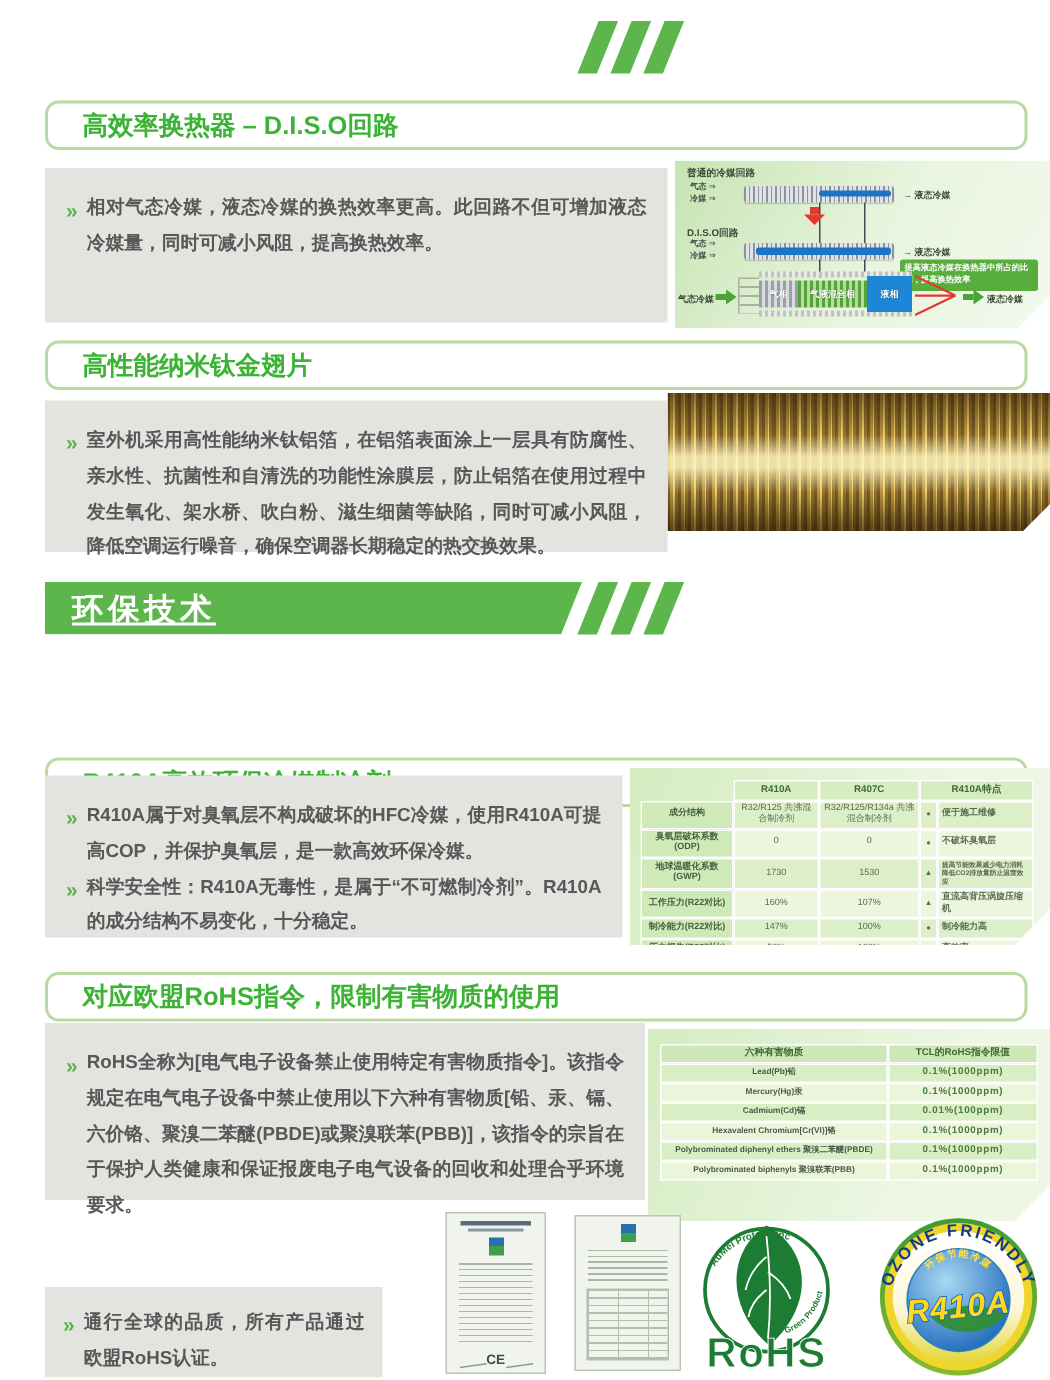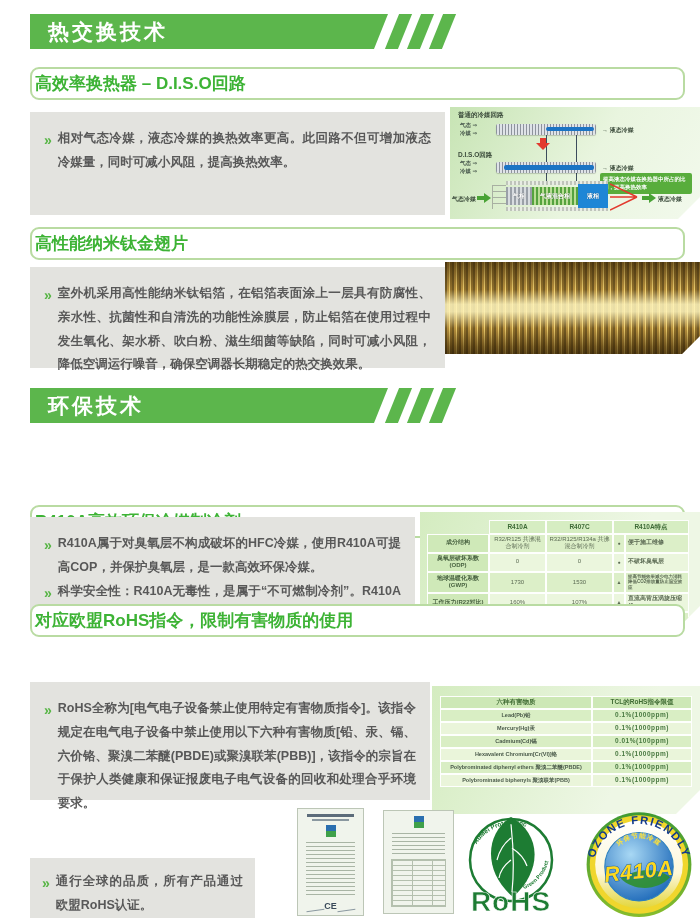--- a/index.html
+++ b/index.html
@@ -9,21 +9,21 @@
   
   .banner{position:absolute;left:30px;height:35px;width:358px;background:#5cb64c;color:#fff;
           display:flex;align-items:center;padding-left:18px;box-sizing:border-box;
           font-size:21px;font-weight:bold;letter-spacing:3px;
           clip-path:polygon(0 0,100% 0,calc(100% - 14px) 100%,0 100%);}
   .stripes{position:absolute;display:flex;gap:9px;height:35px;}
   .stripe{width:13px;height:35px;background:#5cb64c;transform:skewX(-22deg);}
 
   
   .hbox{position:absolute;left:30px;width:655px;height:33px;border:2px solid #b9dba2;border-radius:9px;
-        display:flex;align-items:center;padding-left:3px;box-sizing:border-box;
+        display:flex;align-items:center;padding-left:23px;box-sizing:border-box;
         color:#3db335;font-weight:bold;font-size:17px;background:#fff;}
 
   
   .gbox{position:absolute;background:#e3e3df;box-sizing:border-box;padding:15px 14px;
         font-size:12.5px;font-weight:bold;color:#585858;line-height:1.9;text-align:justify;}
   .brow{display:flex;}
   .bmark{color:#57b545;font-weight:bold;margin-right:6px;font-size:14px;flex:0 0 auto;}
 
   .intro{position:absolute;left:30px;width:652px;font-size:12.5px;font-weight:bold;color:#565656;
          line-height:1.85;text-align:justify;}
@@ -109,23 +109,20 @@
   .cert-ce{font-size:9px;font-weight:bold;color:#3a4a5a;text-align:center;}
   .cert-sig{width:18px;height:6px;border-bottom:1px solid #8a98a0;transform:rotate(-8deg);}
 
   .svgbadge{position:absolute;}
 </style>
 </head>
 <body>
 
 <div class="page">
 
-  <div class="banner" style="top:14px;">
-    <span>热交换技术</span>
-  </div>
   <div class="stripes" style="left:392px;top:14px;">
     <span class="stripe"></span>
     <span class="stripe"></span>
     <span class="stripe"></span>
   </div>
 
   <div class="hbox" style="top:67px;">
     <span>高效率换热器 – D.I.S.O回路</span>
   </div>
 
@@ -176,21 +173,21 @@
 
   <div class="gbox" style="left:30px;top:267px;width:415px;height:101px;">
     <div class="brow">
       <span class="bmark">»</span>
       <span>室外机采用高性能纳米钛铝箔，在铝箔表面涂上一层具有防腐性、亲水性、抗菌性和自清洗的功能性涂膜层，防止铝箔在使用过程中发生氧化、架水桥、吹白粉、滋生细菌等缺陷，同时可减小风阻，降低空调运行噪音，确保空调器长期稳定的热交换效果。</span>
     </div>
   </div>
 
   <div class="fin"></div>
 
-  <div class="banner" style="top:388px;">
+  <div class="banner" style="top:388px;text-decoration:underline;">
     <span>环保技术</span>
   </div>
   <div class="stripes" style="left:392px;top:388px;">
     <span class="stripe"></span>
     <span class="stripe"></span>
     <span class="stripe"></span>
   </div>
 
 
   <div class="hbox" style="top:505px;">
@@ -254,21 +251,21 @@
       <div class="trow even rnorm">
         <div class="cell lab">压力损失(R22对比)</div>
         <div class="cell tv">56%</div>
         <div class="cell tv">106%</div>
         <div class="cell tv mk">●</div>
         <div class="cell tv ft">高效率</div>
       </div>
     </div>
   </div>
 
-  <div class="hbox" style="top:604px;text-align:center;">
+  <div class="hbox" style="top:648px;text-align:center;">
     <span>对应欧盟RoHS指令，限制有害物质的使用</span>
   </div>
 
   <div class="gbox" style="left:30px;top:682px;width:400px;height:118px;">
     <div class="brow">
       <span class="bmark">»</span>
       <span>RoHS全称为[电气电子设备禁止使用特定有害物质指令]。该指令规定在电气电子设备中禁止使用以下六种有害物质[铅、汞、镉、六价铬、聚溴二苯醚(PBDE)或聚溴联苯(PBB)]，该指令的宗旨在于保护人类健康和保证报废电子电气设备的回收和处理合乎环境要求。</span>
     </div>
   </div>
 

